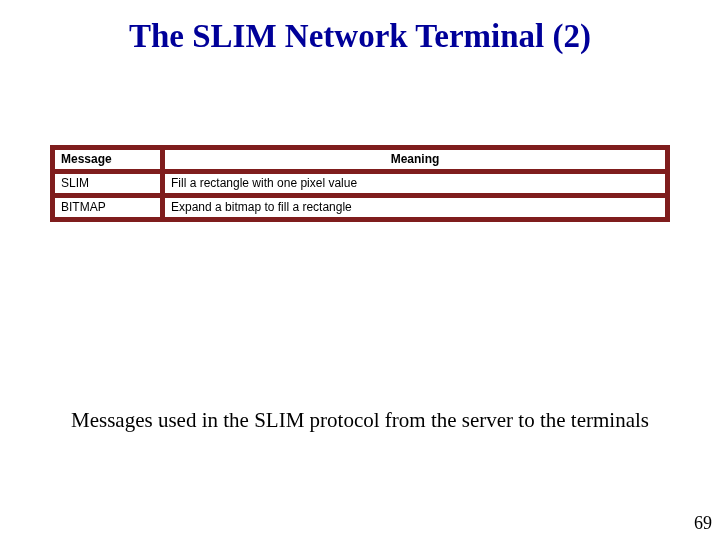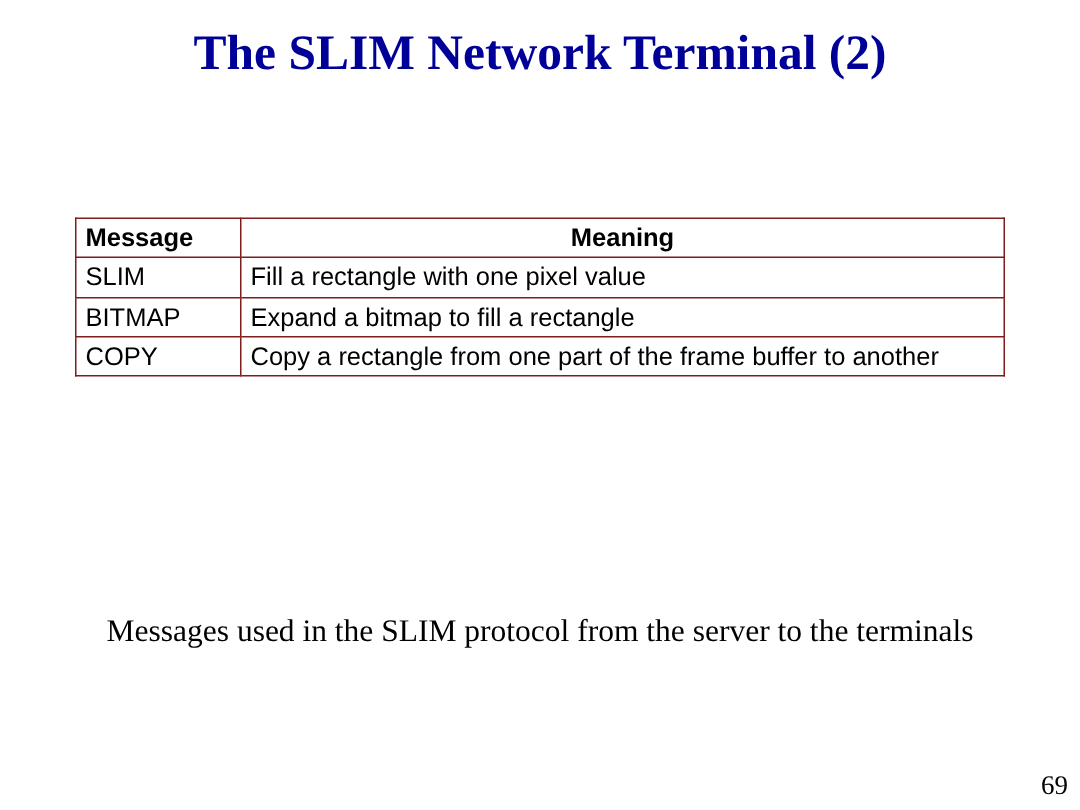--- a/index.html
+++ b/index.html
@@ -24,23 +24,23 @@
     margin: 90px 50px 0 50px;
   }
   table {
     border-collapse: collapse;
     width: 100%;
     table-layout: fixed;
   }
   col.msg { width: 110px; }
   col.mean { width: auto; }
   th, td {
-    border: 1px solid #7f1d1d;
+    border: 5px solid #7f1d1d;
     font-family: Arial, Helvetica, sans-serif;
-    font-size: 17px;
+    font-size: 12px;
     line-height: 1.25;
     padding: 2px 6px;
     text-align: left;
     vertical-align: middle;
   }
   th {
     font-weight: bold;
   }
   th.meaning {
     text-align: center;
@@ -80,23 +80,19 @@
     </thead>
     <tbody>
       <tr>
         <td>SLIM</td>
         <td>Fill a rectangle with one pixel value</td>
       </tr>
       <tr>
         <td>BITMAP</td>
         <td>Expand a bitmap to fill a rectangle</td>
       </tr>
-      <tr>
-        <td>COPY</td>
-        <td>Copy a rectangle from one part of the frame buffer to another</td>
-      </tr>
     </tbody>
   </table>
 </div>
 
 <div class="caption">Messages used in the SLIM protocol from the server to the terminals</div>
 
 <div class="pagenum">69</div>
 
 </body></html>

